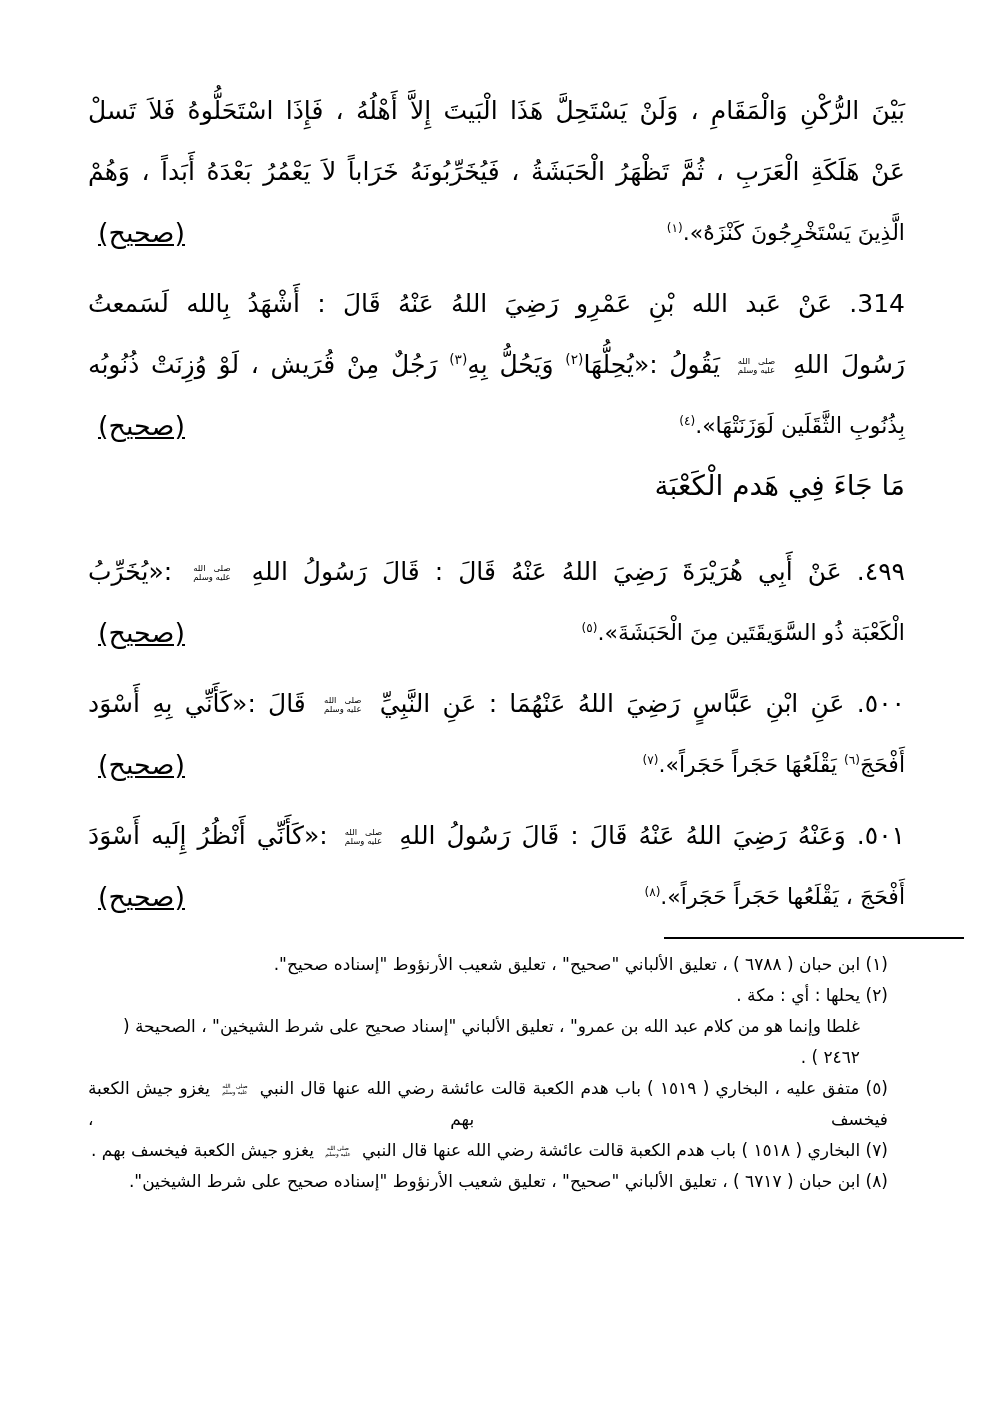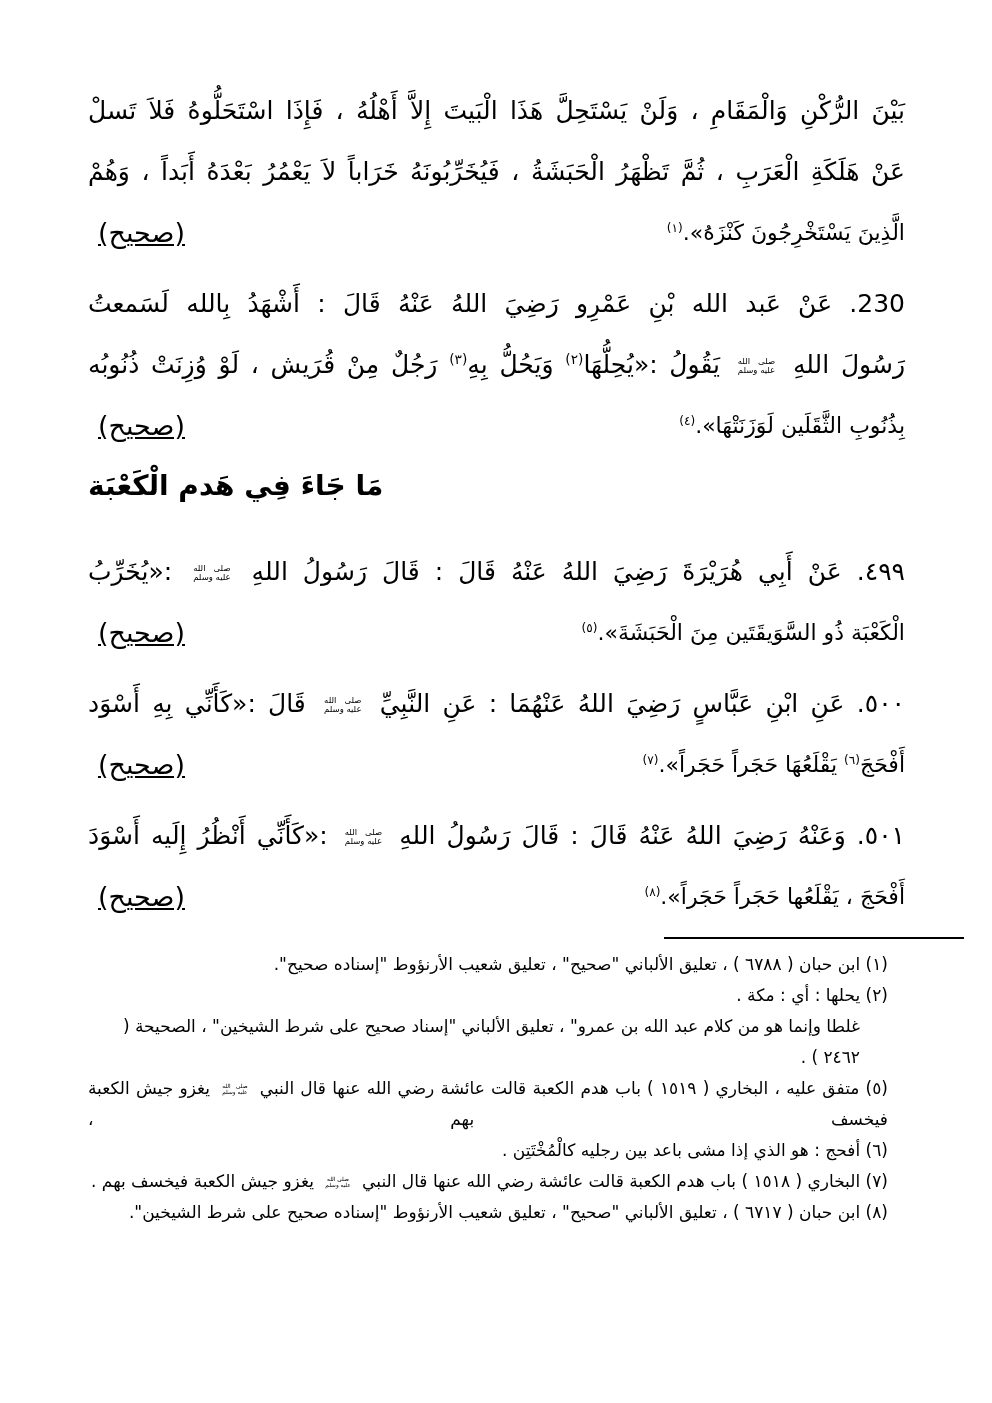--- a/index.html
+++ b/index.html
@@ -39,23 +39,23 @@
   .grade {
     font-size:27px;
     line-height:61px;
     margin-left:10px;
     letter-spacing:1px;
     white-space:nowrap;
     text-decoration:underline;
   }
   .heading {
     direction:rtl;
-    text-align:left;
+    text-align:right;
     font-size:28px;
-    font-weight:bold;
+    font-weight:normal;
     line-height:40px;
     margin:6px 0 35px 0;
   }
   sup.fnref {
     font-size:0.55em;
     vertical-align:super;
     line-height:0;
   }
   .saw {
     display:inline-block;
@@ -107,21 +107,21 @@
     <section id="paras-before">
         <div class="para">
           <div class="line full">بَيْنَ الرُّكْنِ وَالْمَقَامِ ، وَلَنْ يَسْتَحِلَّ هَذَا الْبَيتَ إِلاَّ أَهْلُهُ ، فَإِذَا اسْتَحَلُّوهُ فَلاَ تَسلْ</div>
           <div class="line full">عَنْ هَلَكَةِ الْعَرَبِ ، ثُمَّ تَظْهَرُ الْحَبَشَةُ ، فَيُخَرِّبُونَهُ خَرَاباً لاَ يَعْمُرُ بَعْدَهُ أَبَداً ، وَهُمْ</div>
           <div class="line lastline">
             <span class="ltext">الَّذِينَ يَسْتَخْرِجُونَ كَنْزَهُ».<sup class="fnref">(١)</sup></span>
             <span class="grade">(صحيح)</span>
           </div>
         </div>
         <div class="para">
-          <div class="line full">230. عَنْ عَبد الله بْنِ عَمْرِو رَضِيَ اللهُ عَنْهُ قَالَ : أَشْهَدُ بِالله لَسَمعتُ</div>
+          <div class="line full">314. عَنْ عَبد الله بْنِ عَمْرِو رَضِيَ اللهُ عَنْهُ قَالَ : أَشْهَدُ بِالله لَسَمعتُ</div>
           <div class="line full">رَسُولَ اللهِ <span class="saw"><i>صلى الله</i><i>عليه وسلم</i></span> يَقُولُ :«يُحِلُّهَا<sup class="fnref">(٢)</sup> وَيَحُلُّ بِهِ<sup class="fnref">(٣)</sup> رَجُلٌ مِنْ قُرَيش ، لَوْ وُزِنَتْ ذُنُوبُه</div>
           <div class="line lastline">
             <span class="ltext">بِذُنُوبِ الثَّقَلَين لَوَزَنَتْهَا».<sup class="fnref">(٤)</sup></span>
             <span class="grade">(صحيح)</span>
           </div>
         </div>
       </section>
     <h2 class="heading">مَا جَاءَ فِي هَدم الْكَعْبَة</h2>
     <section id="paras-after">
         <div class="para">
@@ -157,23 +157,20 @@
       <div class="fn">
         <div class="fnline first"><span class="fnmark">(٢) </span>يحلها : أي : مكة .</div>
       </div>
       <div class="fn">
         <div class="fnline cont">غلطا وإنما هو من كلام عبد الله بن عمرو" ، تعليق الألباني "إسناد صحيح على شرط الشيخين" ، الصحيحة ( ٢٤٦٢ ) .</div>
       </div>
       <div class="fn">
         <div class="fnline jfull"><span class="fnmark">(٥) </span>متفق عليه ، البخاري ( ١٥١٩ ) باب هدم الكعبة قالت عائشة رضي الله عنها قال النبي <span class="saw"><i>صلى الله</i><i>عليه وسلم</i></span> يغزو جيش الكعبة فيخسف بهم ،</div>
       </div>
       <div class="fn">
-        <div class="fnline first"><span class="fnmark">(٦) </span>أفحج : هو الذي إذا مشى باعد بين رجليه كالْمُخْتَتِن .</div>
-      </div>
-      <div class="fn">
         <div class="fnline first"><span class="fnmark">(٧) </span>البخاري ( ١٥١٨ ) باب هدم الكعبة قالت عائشة رضي الله عنها قال النبي <span class="saw"><i>صلى الله</i><i>عليه وسلم</i></span> يغزو جيش الكعبة فيخسف بهم .</div>
       </div>
       <div class="fn">
         <div class="fnline first"><span class="fnmark">(٨) </span>ابن حبان ( ٦٧١٧ ) ، تعليق الألباني "صحيح" ، تعليق شعيب الأرنؤوط "إسناده صحيح على شرط الشيخين".</div>
       </div>
     </section>
 
   <div class="pageno">٢٠٨</div>
 
 </div>

